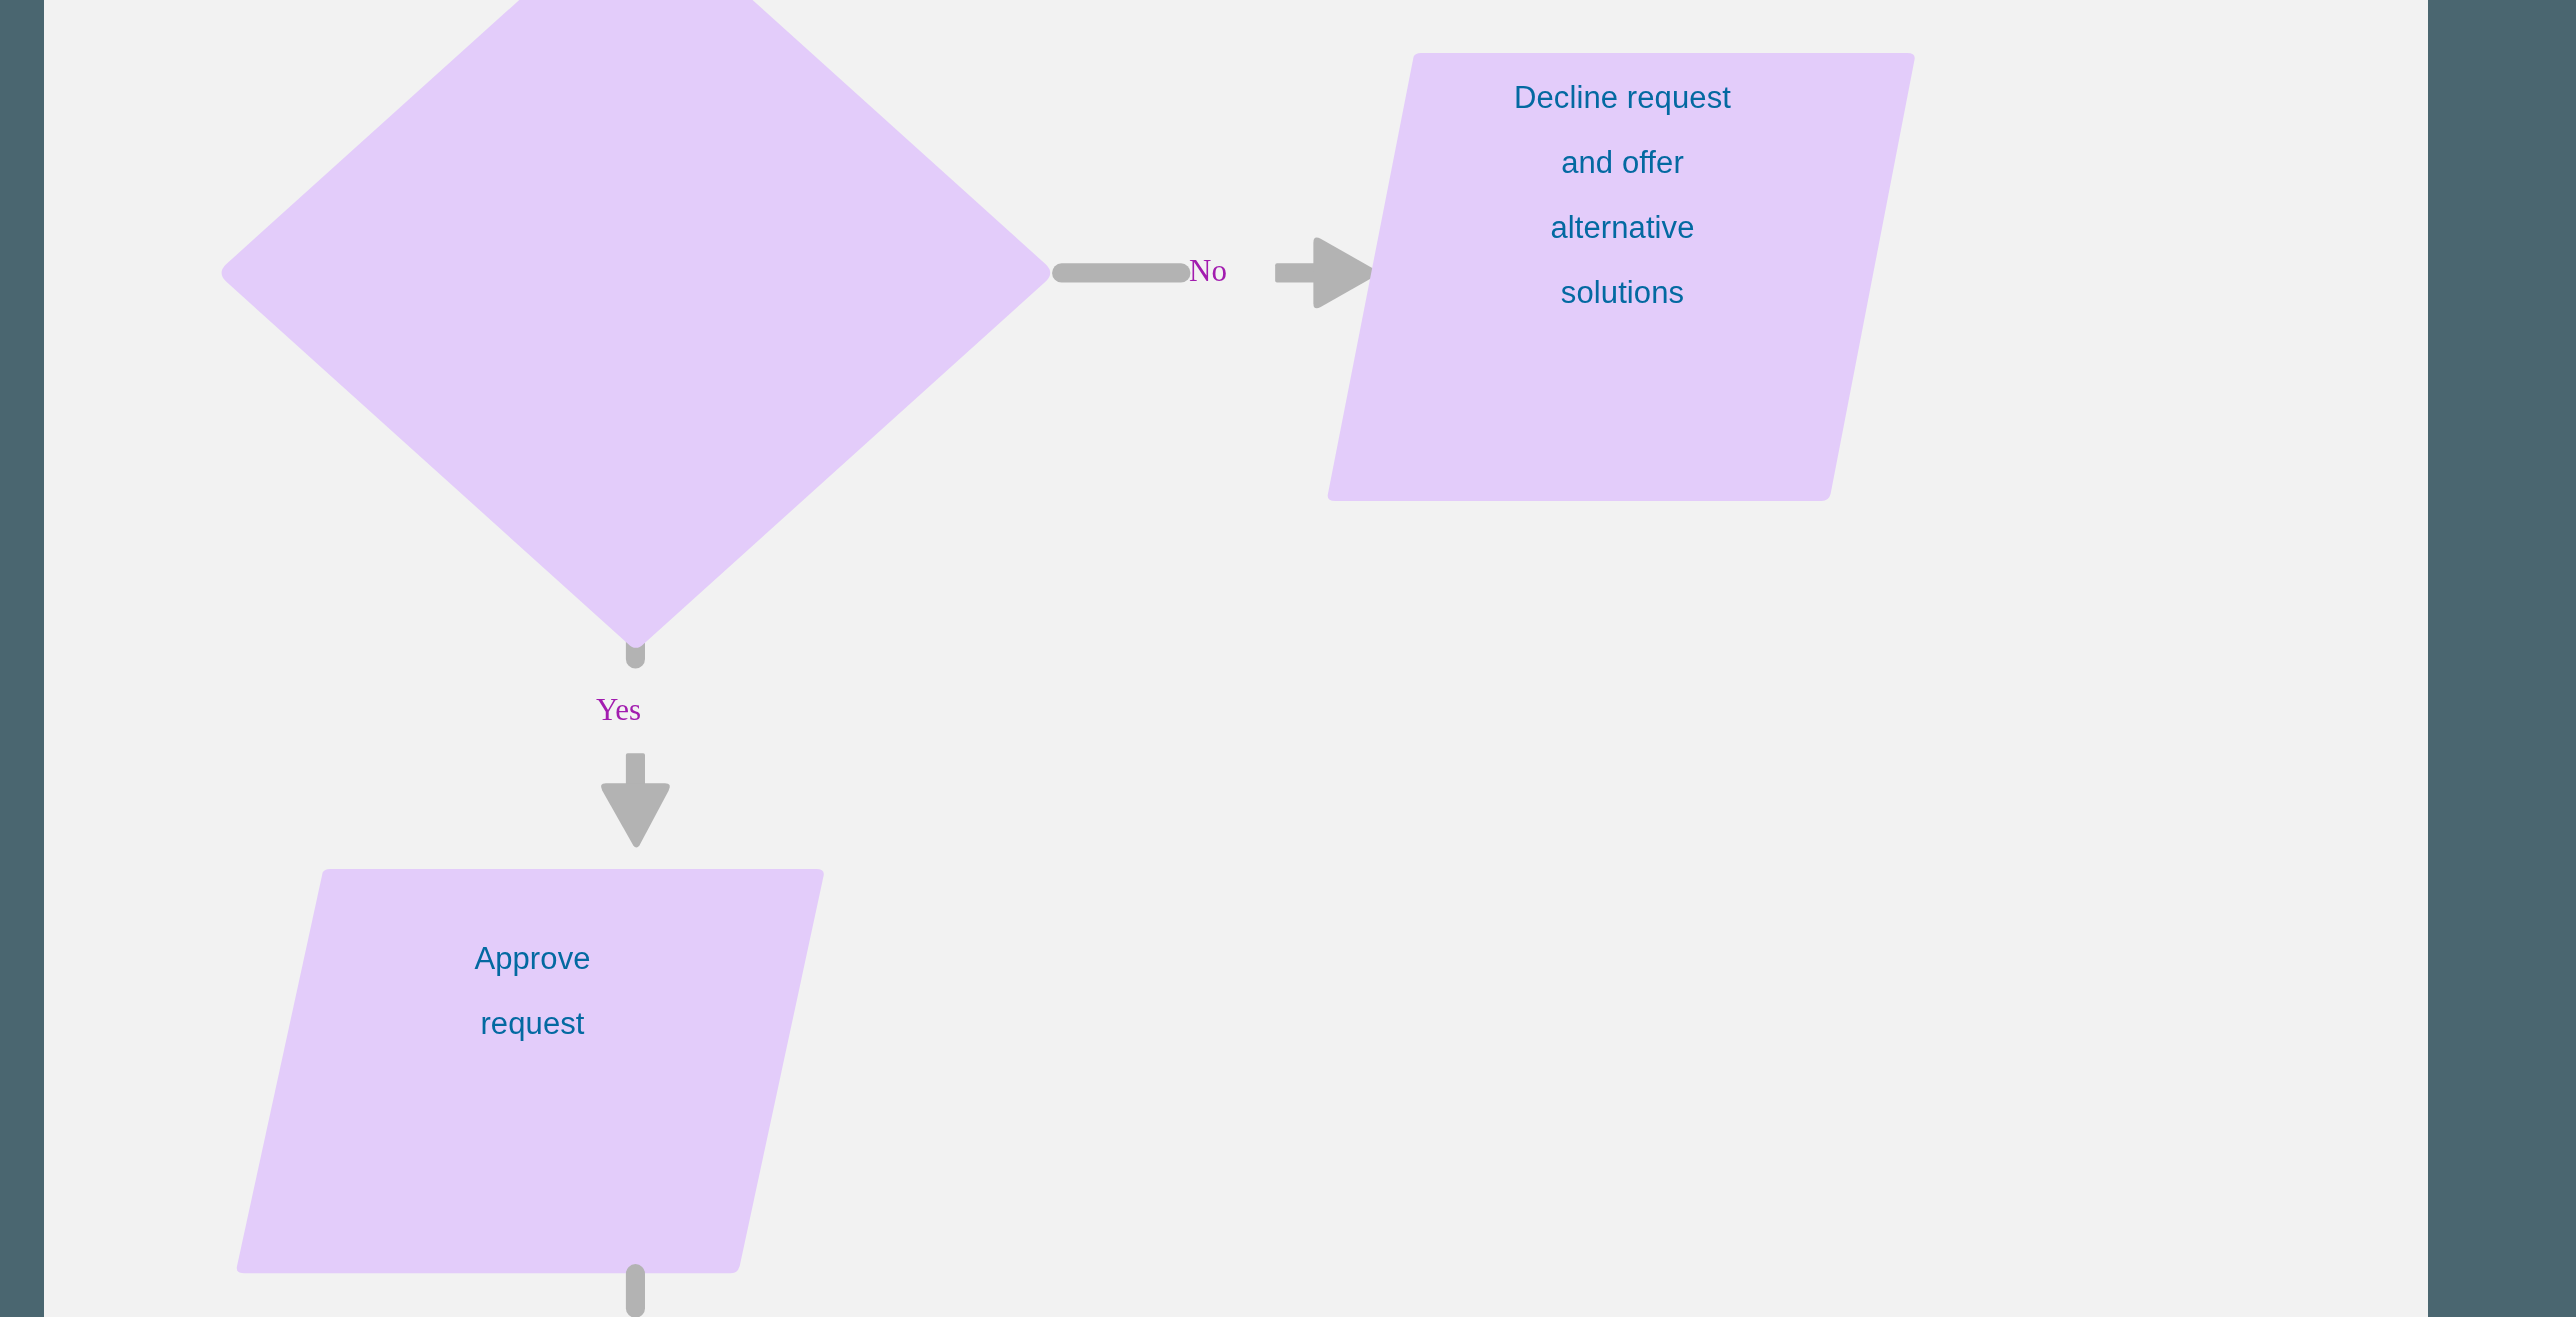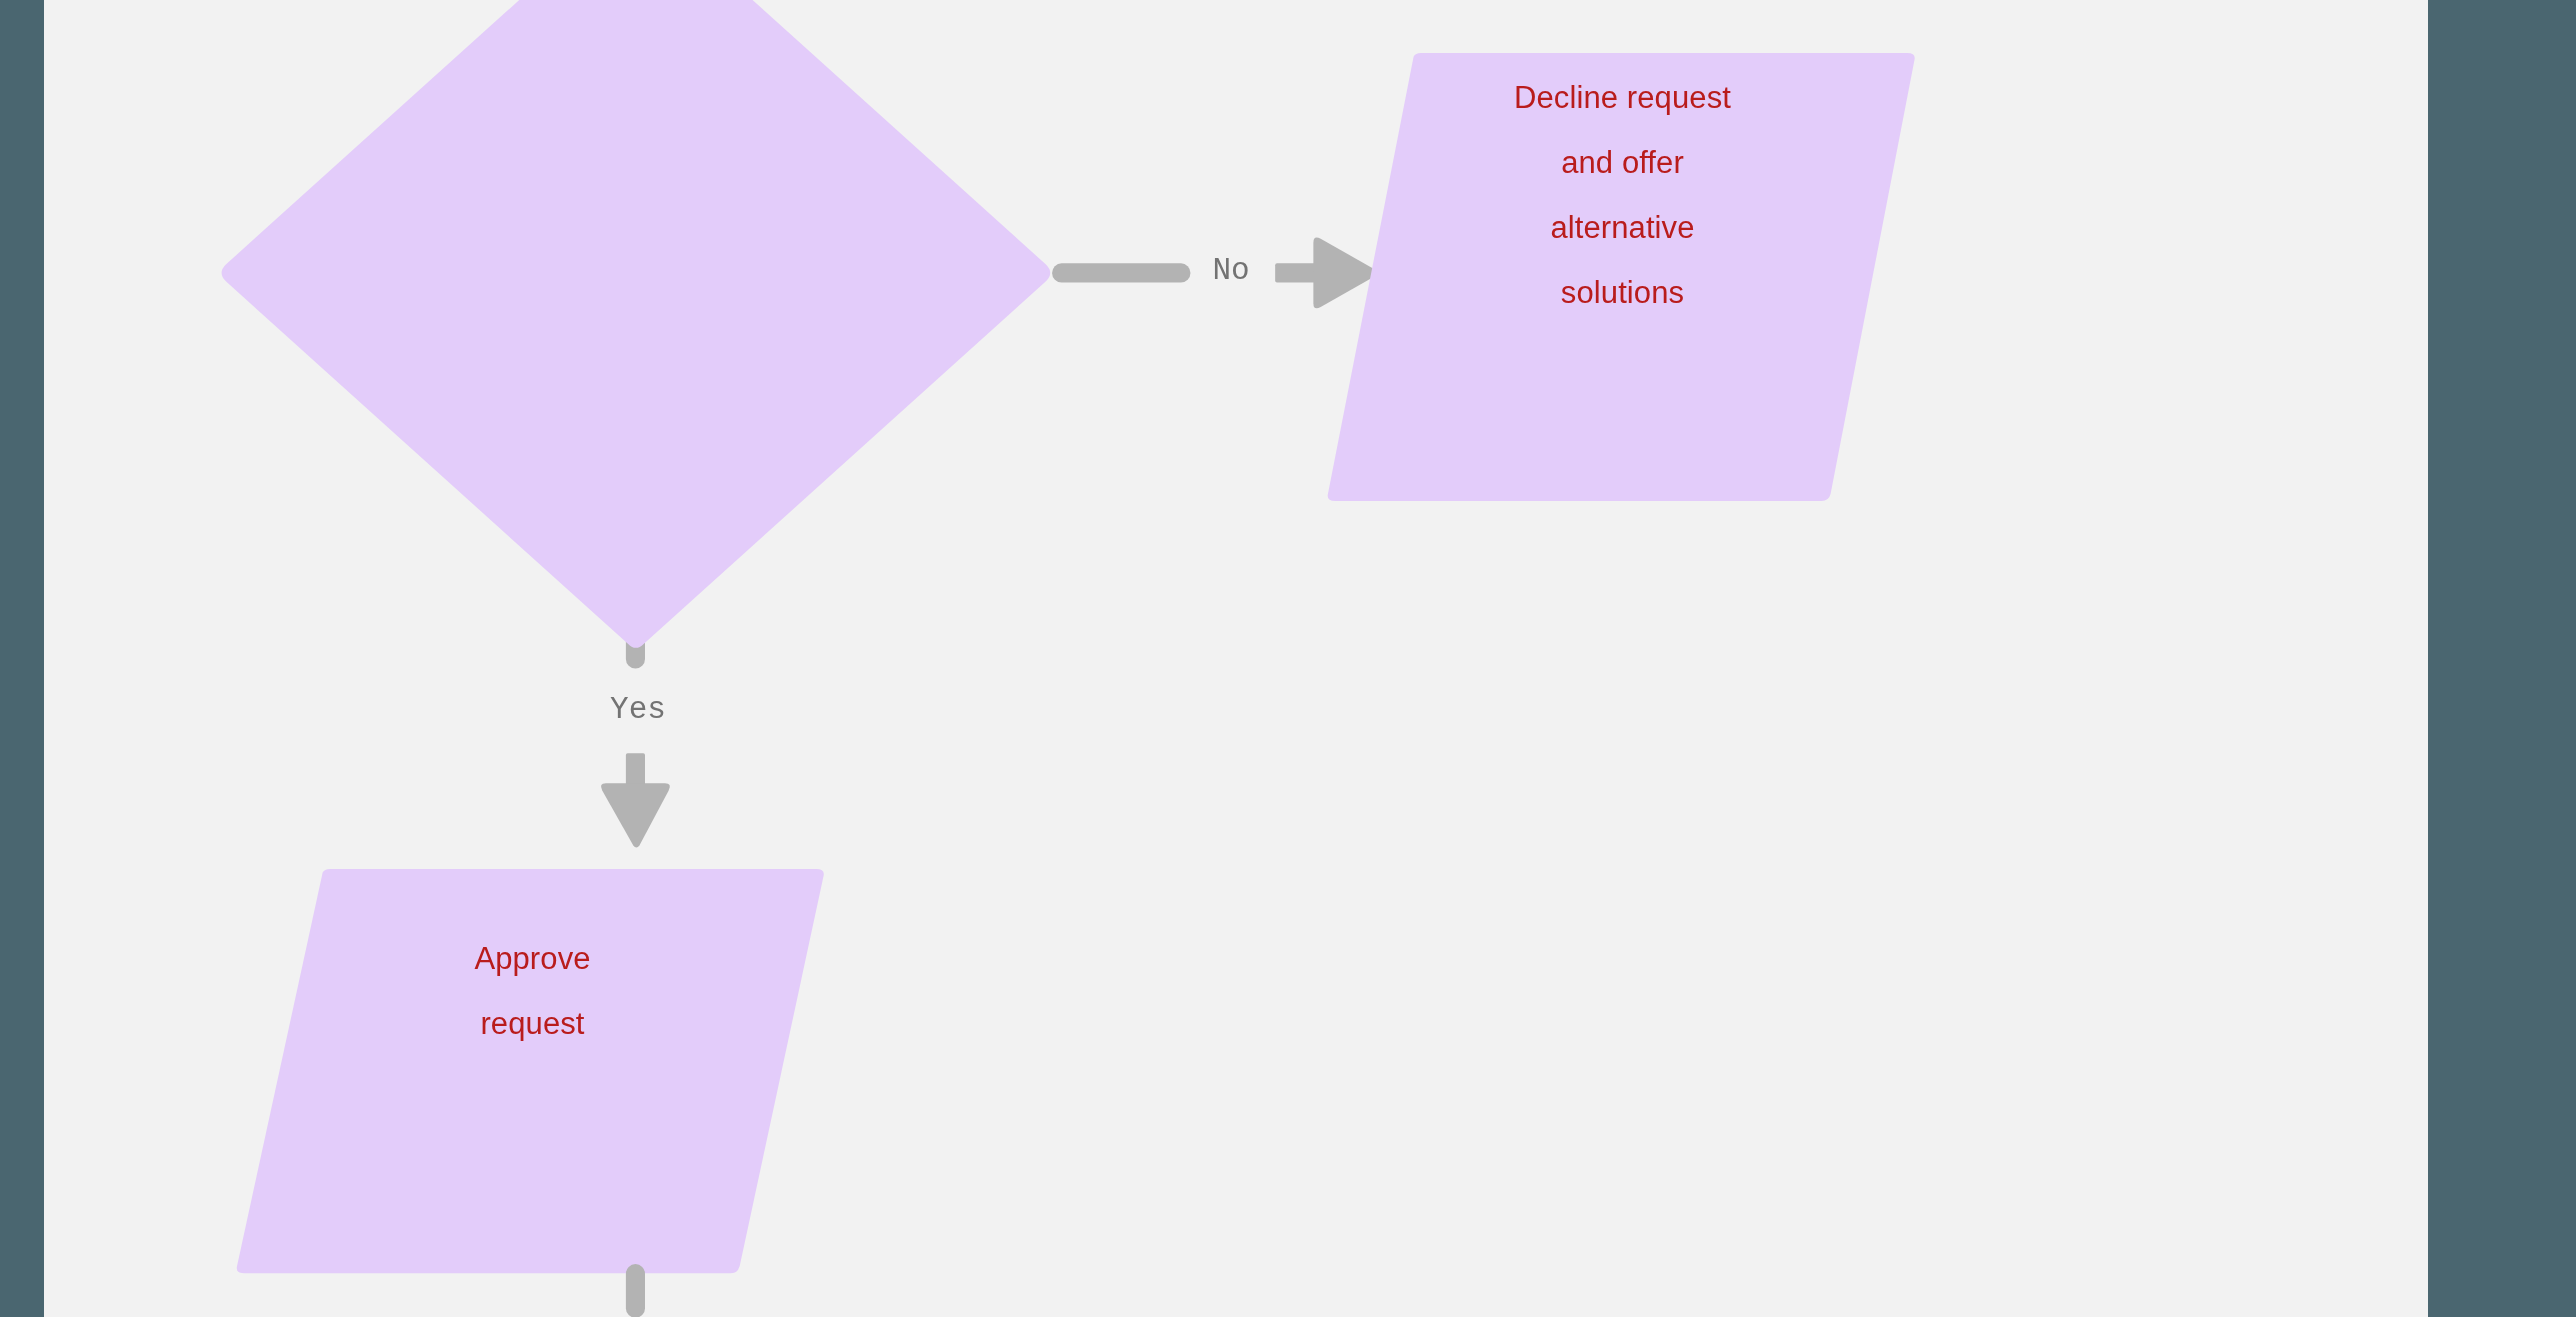--- a/index.html
+++ b/index.html
@@ -49,36 +49,35 @@
     top: 0;
     width: 2384px;
     height: 1318px;
     display: block;
   }
 
   
   .node-label {
     position: absolute;
     text-align: center;
-    color: #b91c1c;
+    color: #0369a1;
     font-family: "Liberation Sans", sans-serif;
     font-size: 31px;
     line-height: 65px;
     white-space: pre-line;
     letter-spacing: 0.1px;
     pointer-events: none;
   }
 
   .edge-label {
     position: absolute;
-    color: #737373;
-    font-family: Liberation Mono, monospace;
+    color: #a21caf;
+    font-family: Liberation Serif, serif;
     font-size: 31px;
     line-height: 36px;
-    text-align: center;
     white-space: nowrap;
   }
 
   
   #label-decision   { left: 178px;  top: 121px;  width: 830px; }
   #label-decline    { left: 1320px; top: 65px;   width: 517px; }
   #label-approve    { left: 230px;  top: 926px; width: 517px; }
 
   #label-no         { left: 1145px; top: 253px;  width: 84px;  }
   #label-yes        { left: 552px;  top: 692px;  width: 84px;  }

